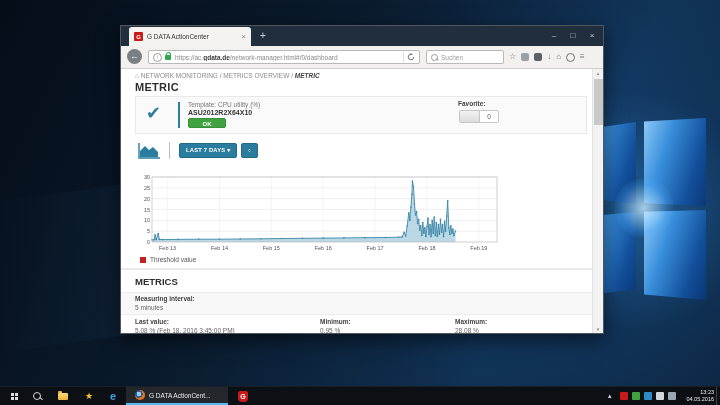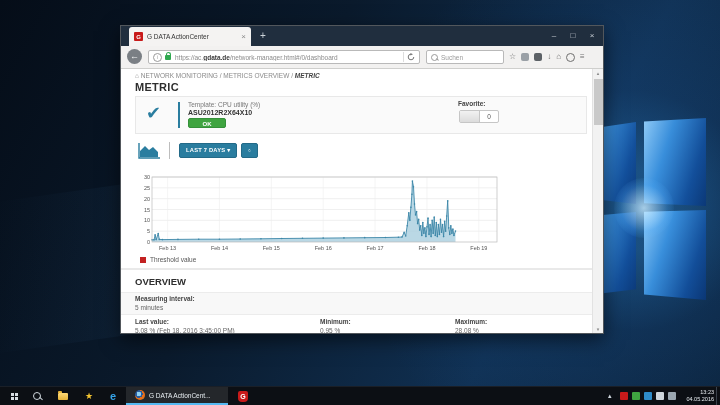--- a/index.html
+++ b/index.html
@@ -312,21 +312,21 @@
           <circle cx="316.4962406015037" cy="57.99333333333333" r="0.8" fill="#3c87a8"></circle>
           <rect x="13" y="4" width="345" height="65" fill="none" stroke="#bbb" stroke-width="0.7"></rect>
         </svg>
 
       <div id="legend">
         <span class="swatch"></span>
         <span>Threshold value</span>
       </div>
 
       <div id="rule1"></div>
-      <div id="overview-title">OVERVIEW</div>
+      <div id="overview-title">METRICS</div>
 
       <div id="mi-band">
         <span id="mi-label">Measuring interval:</span>
         <span id="mi-value">5 minutes</span>
       </div>
 
       <span class="stat-label" style="left:14px;">Last value:</span>
       <span class="stat-value" style="left:14px;">5.08 % (Feb 18, 2016 3:45:00 PM)</span>
       <span class="stat-label" style="left:199px;">Minimum:</span>
       <span class="stat-value" style="left:199px;">0.95 %</span>

